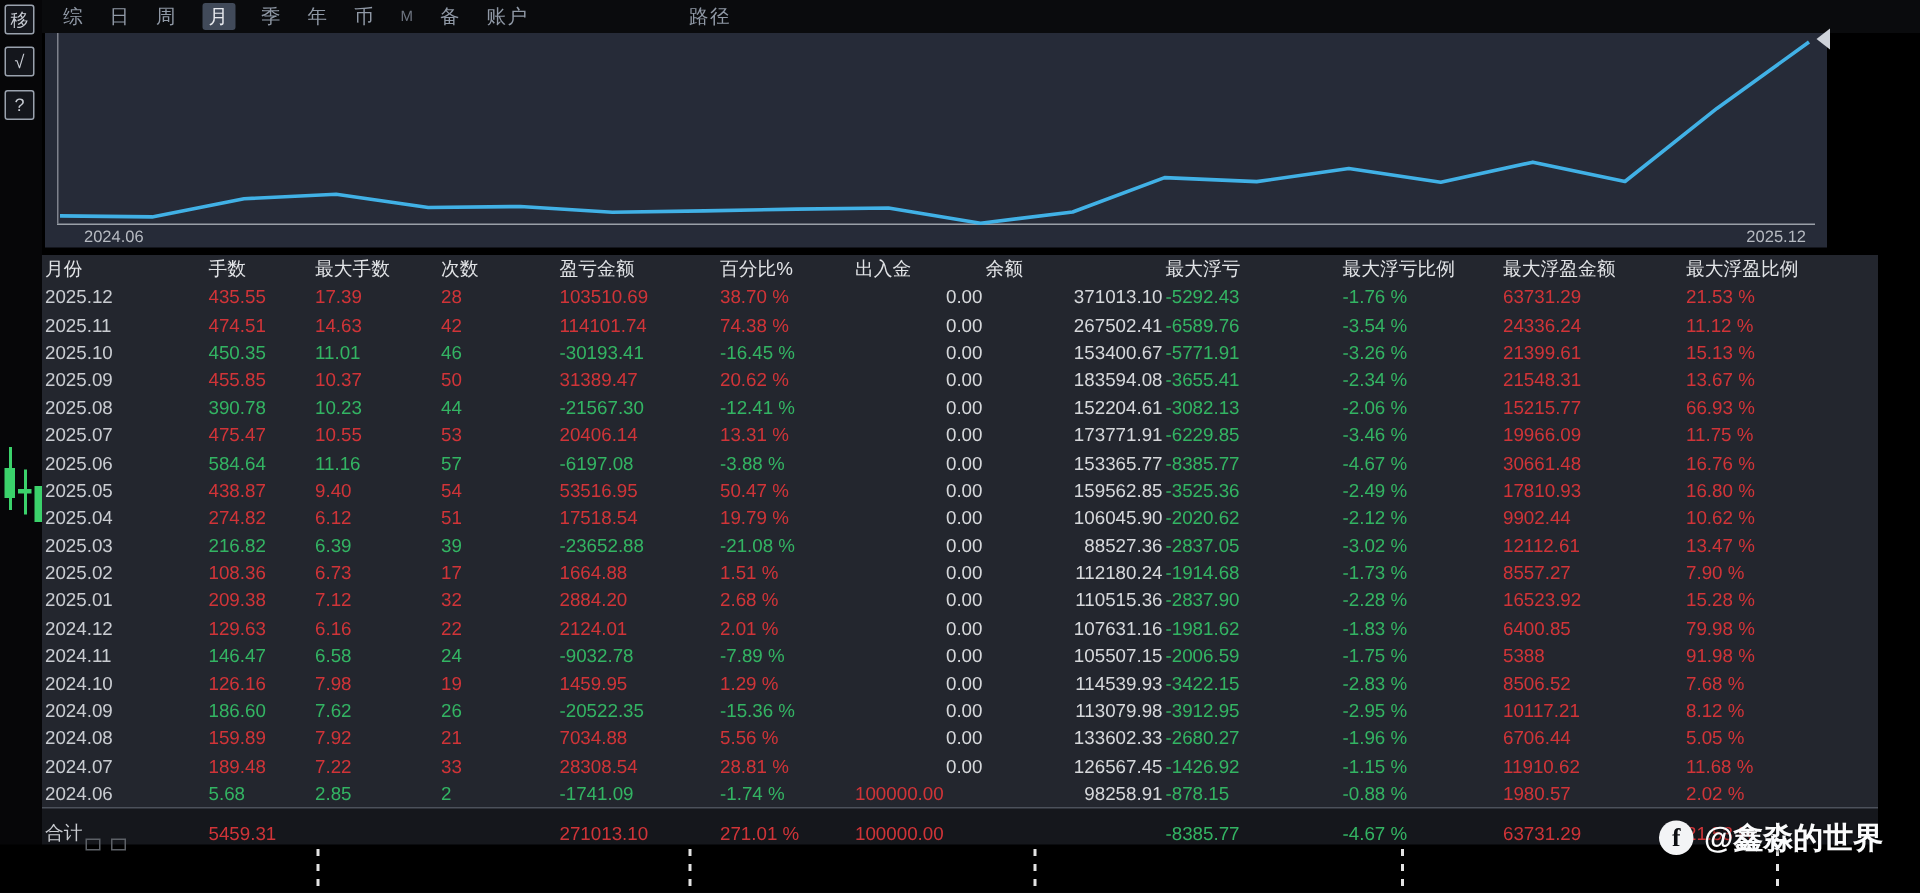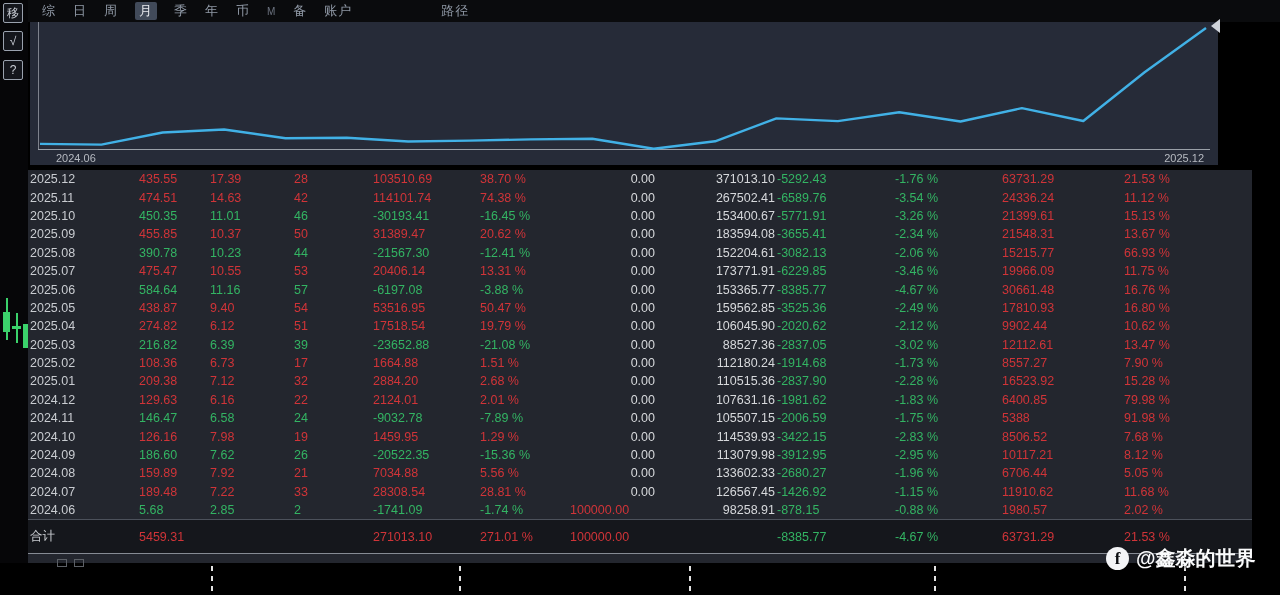--- a/index.html
+++ b/index.html
@@ -14,21 +14,21 @@
               line-height:18px; background:#14161c; }
   .candle { position:absolute; background:#3bd26b; }
 
   
   #toolbar { left:28px; top:0; width:1252px; height:22px; background:#0a0b0d;
              display:flex; align-items:center; gap:17px; padding-left:14px;
              color:#9099a6; font-size:13px; }
   .tb-item { cursor:default; letter-spacing:1px; }
   .tb-item.sel { background:#414a59; color:#e8eaee; padding:0 4px; border-radius:2px; }
   .tb-item.mini { font-size:10px; color:#6d7480; }
-  #path-item { margin-left:72px; }
+  #path-item { margin-left:90px; }
 
   
   #chart-panel { left:30px; top:22px; width:1188px; height:143px; background:#262b38; }
   #y-axis { position:absolute; left:8px; top:0; width:1px; height:127px; background:#7e828c; }
   #x-axis { position:absolute; left:8px; top:127px; width:1172px; height:1px; background:#9aa0a8; }
   .axis-label { position:absolute; top:130px; color:#b6bac1; font-size:11px; }
   #axis-label-left { left:26px; }
   #axis-label-right { right:14px; }
   #edge-marker { position:absolute; right:-2px; top:-3px; width:0; height:0;
                  border-top:7px solid transparent; border-bottom:7px solid transparent;
@@ -99,20 +99,34 @@
   <div id="x-axis"></div>
   <svg id="curve-svg" width="1188" height="143" style="position:absolute;left:0;top:0;">
     <polyline id="equity-line" fill="none" stroke-width="2.4" stroke-linejoin="round" points="10.0,121.9 71.4,122.6 132.7,110.5 194.1,107.5 255.5,116.3 316.8,115.7 378.2,119.5 439.6,118.6 500.9,117.4 562.3,116.7 623.7,126.8 685.1,119.3 746.4,96.4 807.8,99.1 869.2,90.3 930.5,99.5 991.9,86.1 1053.3,99.0 1114.6,50.3 1176.0,6.0" stroke="#41b1e6"></polyline>
   </svg>
   <div class="axis-label" id="axis-label-left">2024.06</div>
   <div class="axis-label" id="axis-label-right">2025.12</div>
   <div id="edge-marker"></div>
 </div>
 
 <div class="abs" id="table-area">
+  <div class="t-row" id="table-header">
+      <span>月份</span>
+      <span>手数</span>
+      <span>最大手数</span>
+      <span>次数</span>
+      <span>盈亏金额</span>
+      <span>百分比%</span>
+      <span>出入金</span>
+      <span>余额</span>
+      <span>最大浮亏</span>
+      <span>最大浮亏比例</span>
+      <span>最大浮盈金额</span>
+      <span>最大浮盈比例</span>
+    </div>
   <div id="table-body">
       <div class="t-row">
         <span class="c-month">2025.12</span>
         <span class="c-red">435.55</span>
         <span class="c-red">17.39</span>
         <span class="c-red">28</span>
         <span class="c-red">103510.69</span>
         <span class="c-red">38.70 %</span>
         <span class="c-white">0.00</span>
         <span class="c-white">371013.10</span>

